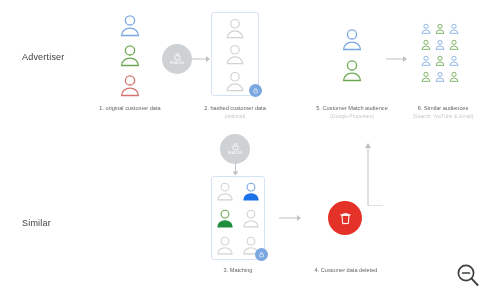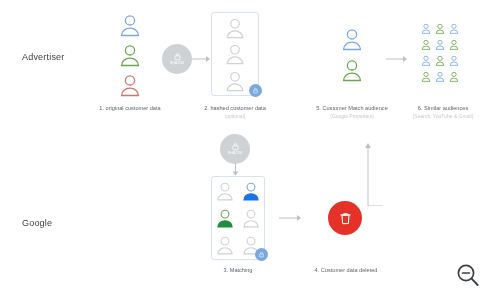--- a/index.html
+++ b/index.html
@@ -125,21 +125,21 @@
   
   .zoom-ctl { position: absolute; }
 </style>
 </head>
 <body>
 
 <div id="stage">
 
   <div class="row-label abs" style="left:22px; top:52px;">Advertiser</div>
 
-  <div class="row-label abs" style="left:22px; top:218px;">Google</div>
+  <div class="row-label abs" style="left:22px; top:218px;">Similar</div>
 
   <div class="stack" style="left:107px; top:12px; width:46px; gap:4px;">
 
     <svg class="person" width="26" height="26" viewBox="0 0 26 26">
       <circle cx="13" cy="8.4" r="4.6" fill="none" stroke="#7ba7e1" stroke-width="1.3"></circle>
       <path d="M4.6 23.5a8.4 7.3 0 0 1 16.8 0z" fill="none" stroke="#7ba7e1" stroke-width="1.3"></path>
     </svg>
 
     <svg class="person" width="26" height="26" viewBox="0 0 26 26">
       <circle cx="13" cy="8.4" r="4.6" fill="none" stroke="#6aa84f" stroke-width="1.3"></circle>

